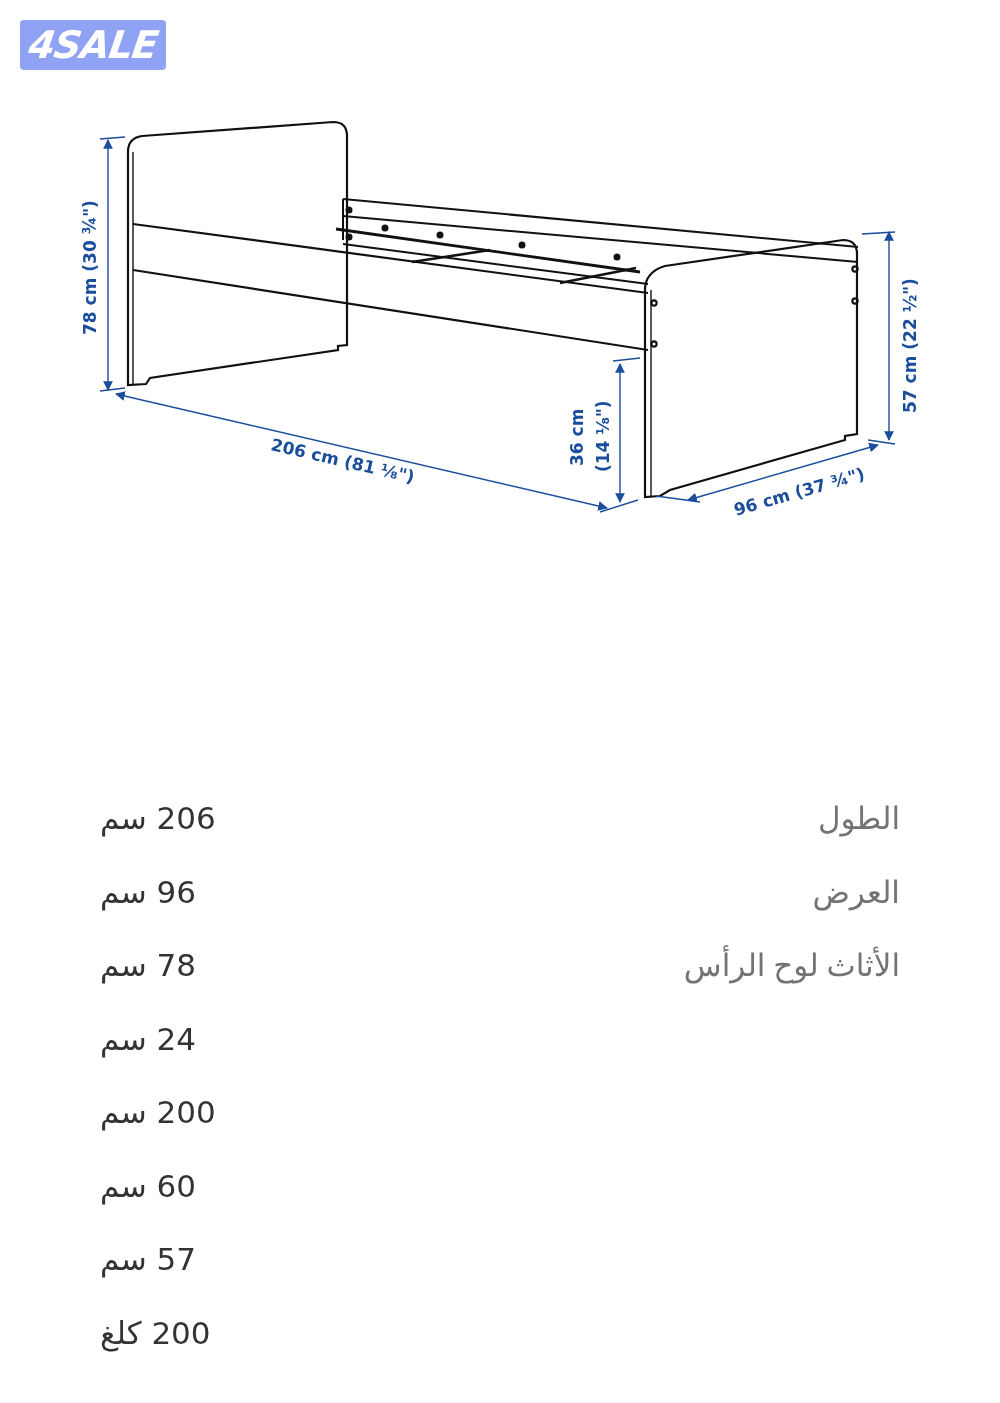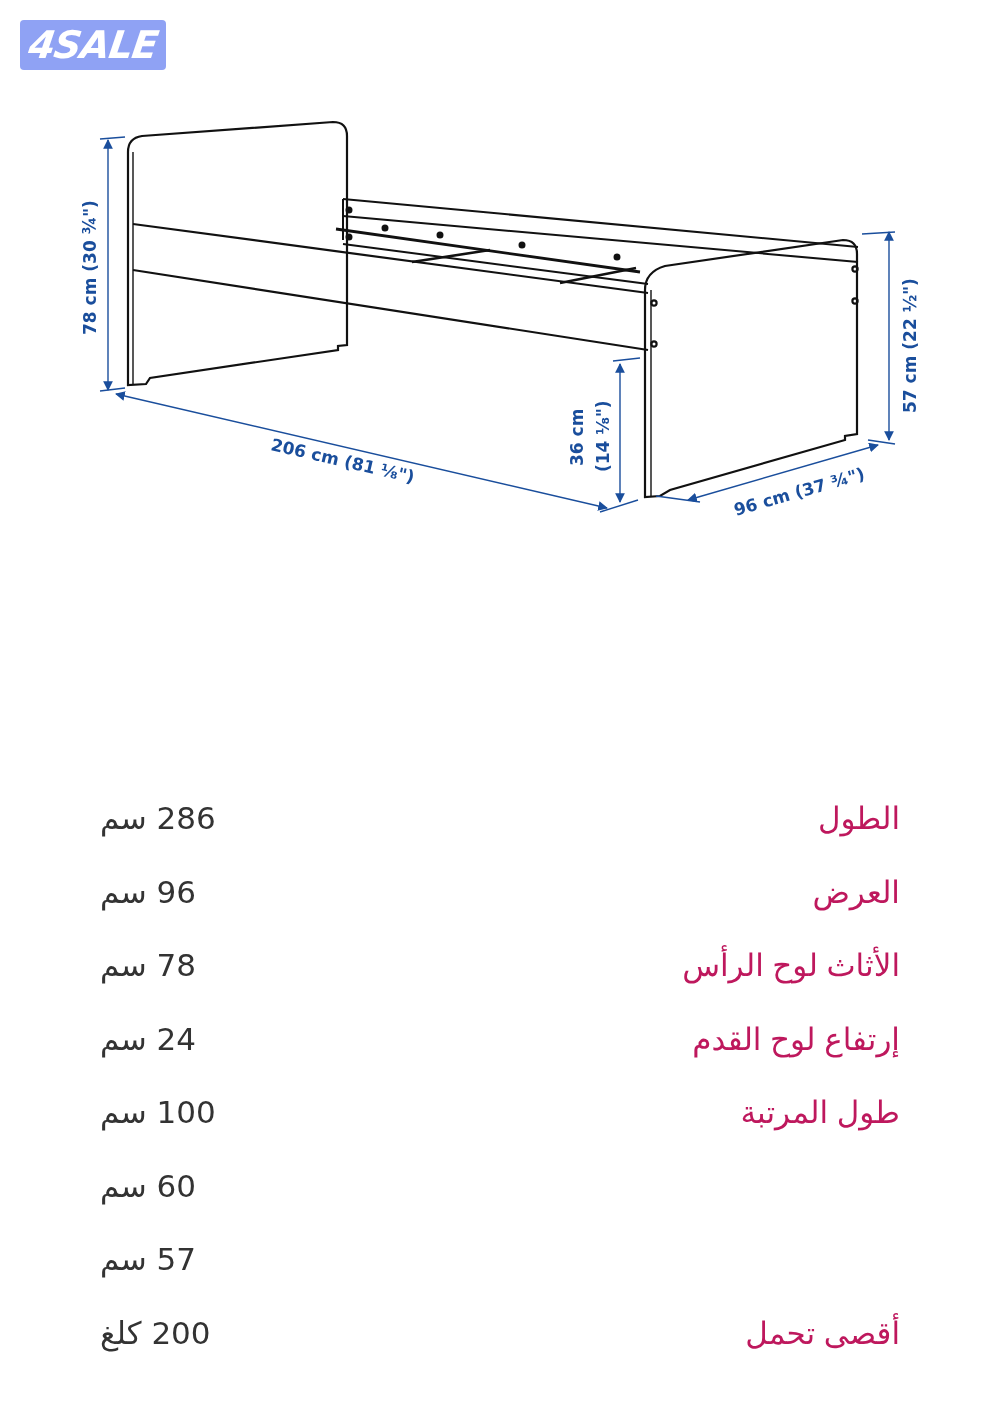--- a/index.html
+++ b/index.html
@@ -12,21 +12,21 @@
   .logo span {
     color: #ffffff; font-family: "DejaVu Sans", sans-serif; font-weight: bold;
     font-style: italic; font-size: 38px; letter-spacing: -1px; transform: skewX(-8deg);
   }
   .drawing { position: absolute; left: 0; top: 100px; width: 1000px; height: 440px; }
   .dim-label { font-family: "DejaVu Sans", sans-serif; font-weight: bold; fill: #1a4e9c; font-size: 17px; }
   .specs { position: absolute; left: 100px; top: 800px; width: 800px; }
   .row { position: relative; height: 73.5px; }
   .row .label {
     position: absolute; right: 0; top: 0; direction: rtl;
-    font-family: Liberation Sans, sans-serif; font-size: 31px; color: #be185d; white-space: nowrap;
+    font-family: Liberation Serif, serif; font-size: 31px; color: #737373; white-space: nowrap;
   }
   .row .value {
     position: absolute; left: 0; top: 0; direction: rtl; unicode-bidi: plaintext;
     font-family: "DejaVu Sans", sans-serif; font-size: 31px; color: #333333; white-space: nowrap;
   }
 </style>
 </head>
 <body>
 
 <div class="logo">
@@ -98,41 +98,38 @@
   <text class="dim-label" transform="translate(270,450) rotate(13)">206 cm (81 ⅛")</text>
   <text class="dim-label" transform="translate(583,466) rotate(-90)">36 cm</text>
   <text class="dim-label" transform="translate(609,472) rotate(-90)">(14 ⅛")</text>
   <text class="dim-label" transform="translate(916,413) rotate(-90)">57 cm (22 ½")</text>
   <text class="dim-label" transform="translate(736,516) rotate(-16)">96 cm (37 ¾")</text>
 </svg>
 
 <div class="specs">
   <div class="row">
     <span class="label">الطول</span>
-    <span class="value">286 سم</span>
+    <span class="value">206 سم</span>
   </div>
   <div class="row">
     <span class="label">العرض</span>
     <span class="value">96 سم</span>
   </div>
   <div class="row">
     <span class="label">الأثاث لوح الرأس</span>
     <span class="value">78 سم</span>
   </div>
   <div class="row">
-    <span class="label">إرتفاع لوح القدم</span>
     <span class="value">24 سم</span>
   </div>
   <div class="row">
-    <span class="label">طول المرتبة</span>
-    <span class="value">100 سم</span>
+    <span class="value">200 سم</span>
   </div>
   <div class="row">
     <span class="value">60 سم</span>
   </div>
   <div class="row">
     <span class="value">57 سم</span>
   </div>
   <div class="row">
-    <span class="label">أقصى تحمل</span>
     <span class="value">200 كلغ</span>
   </div>
 </div>
 
 </body></html>

